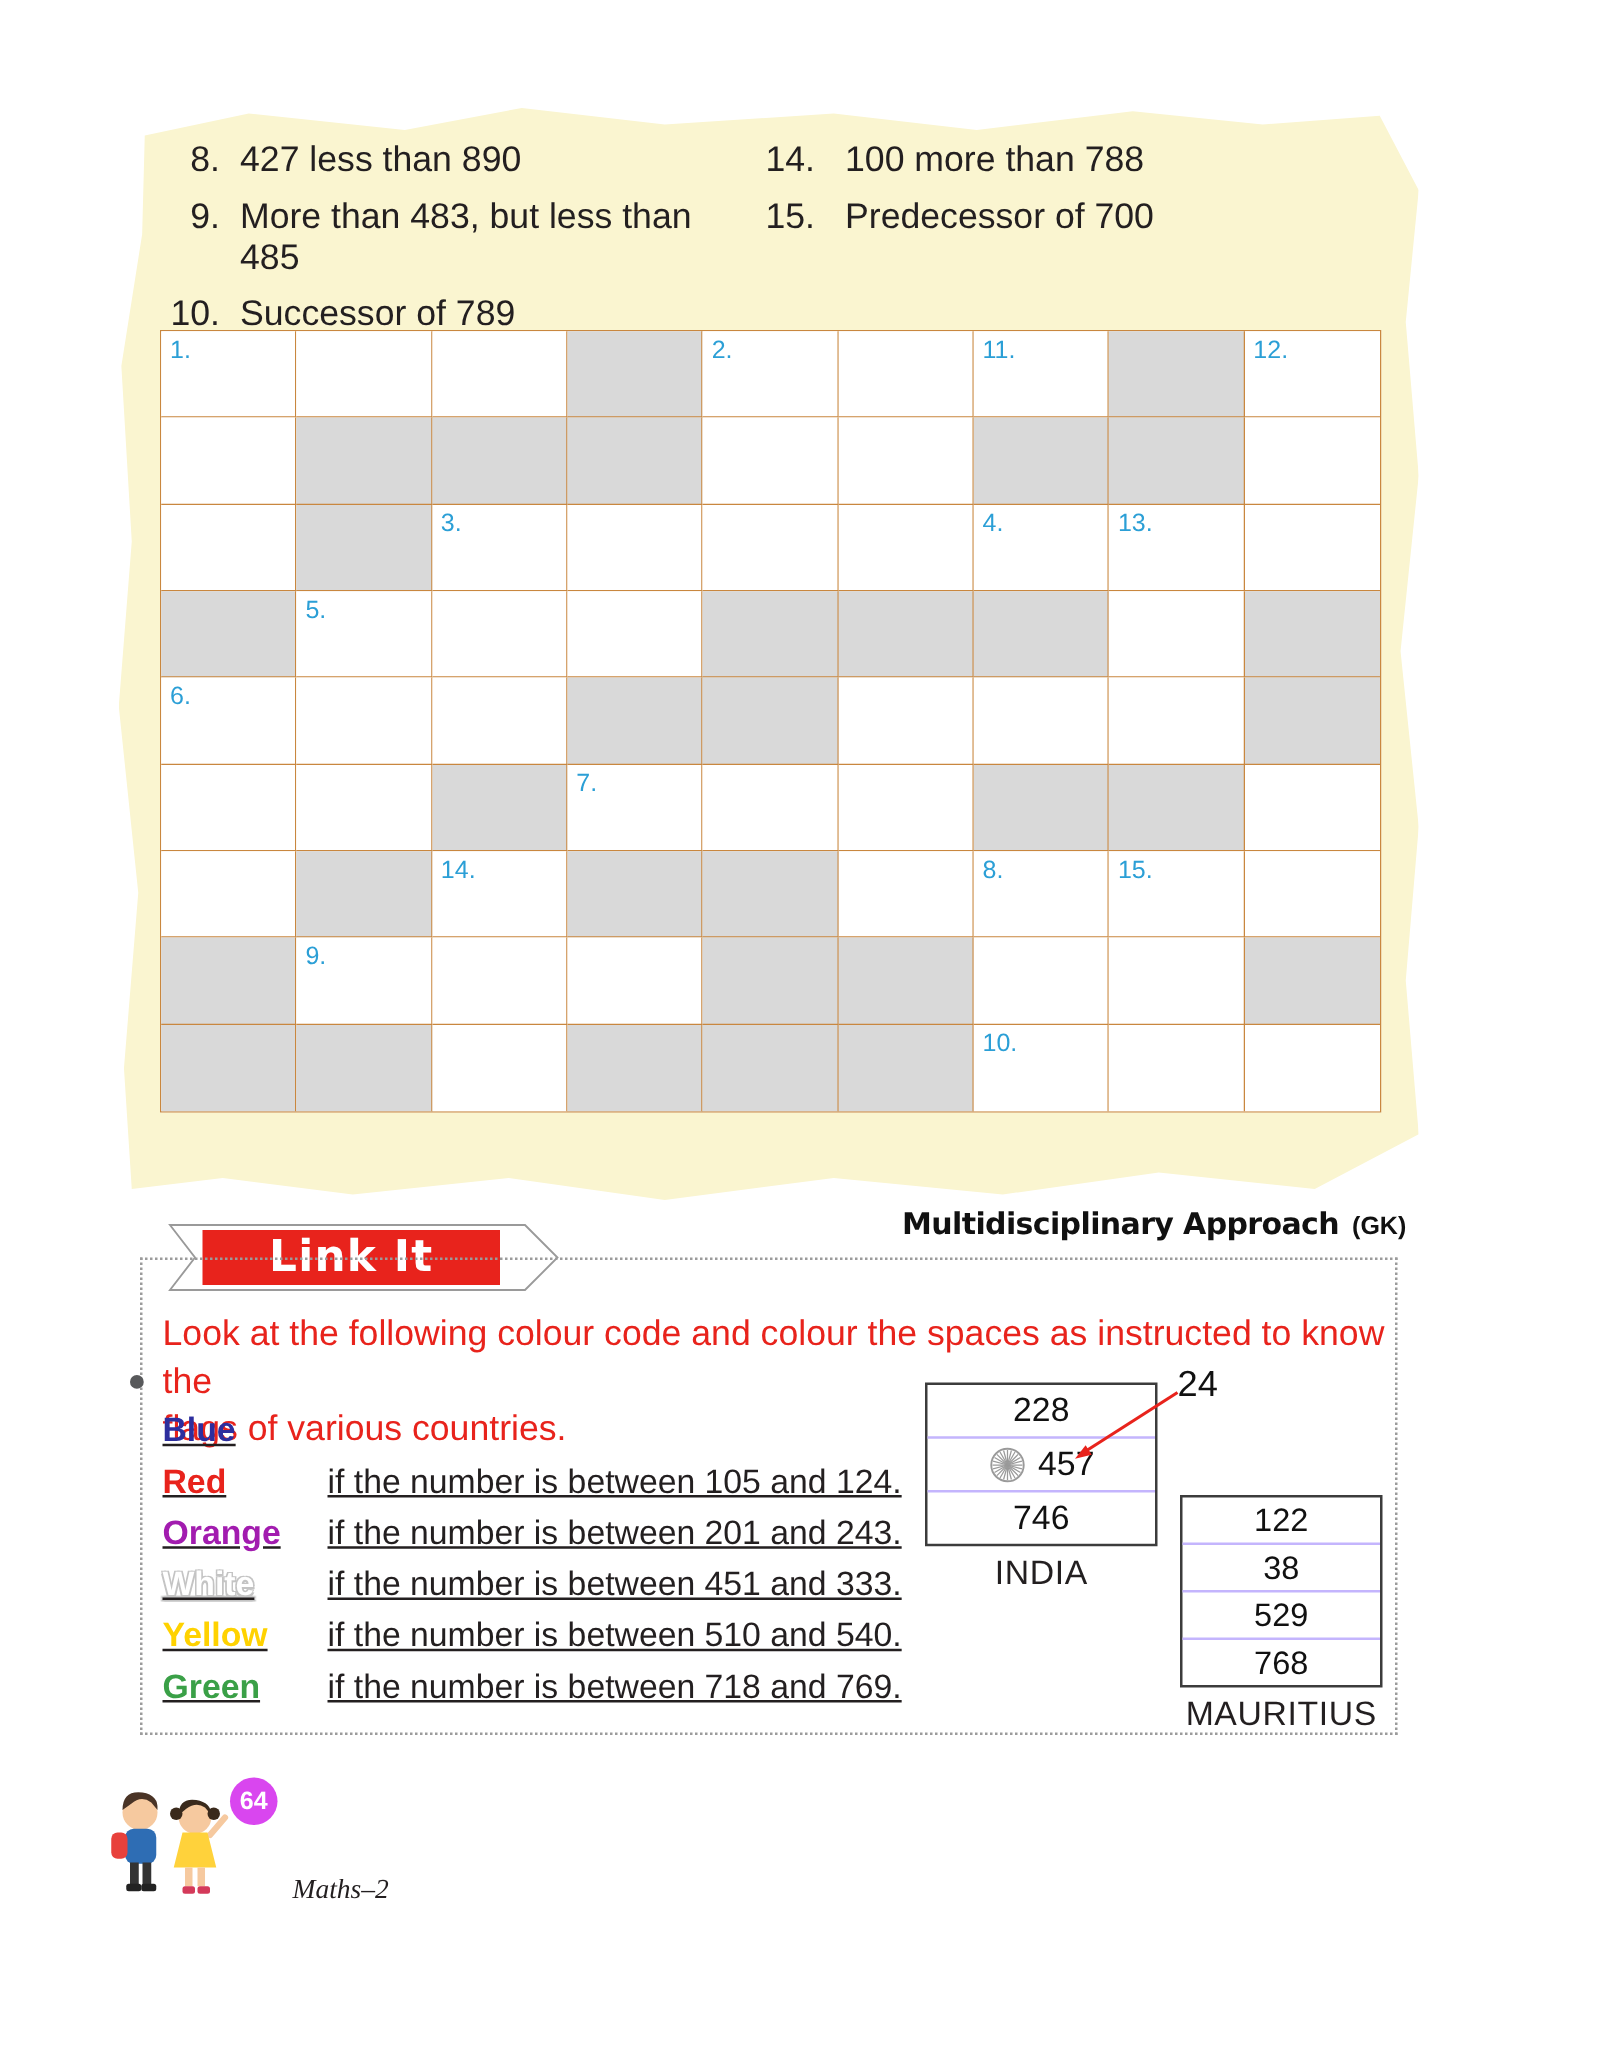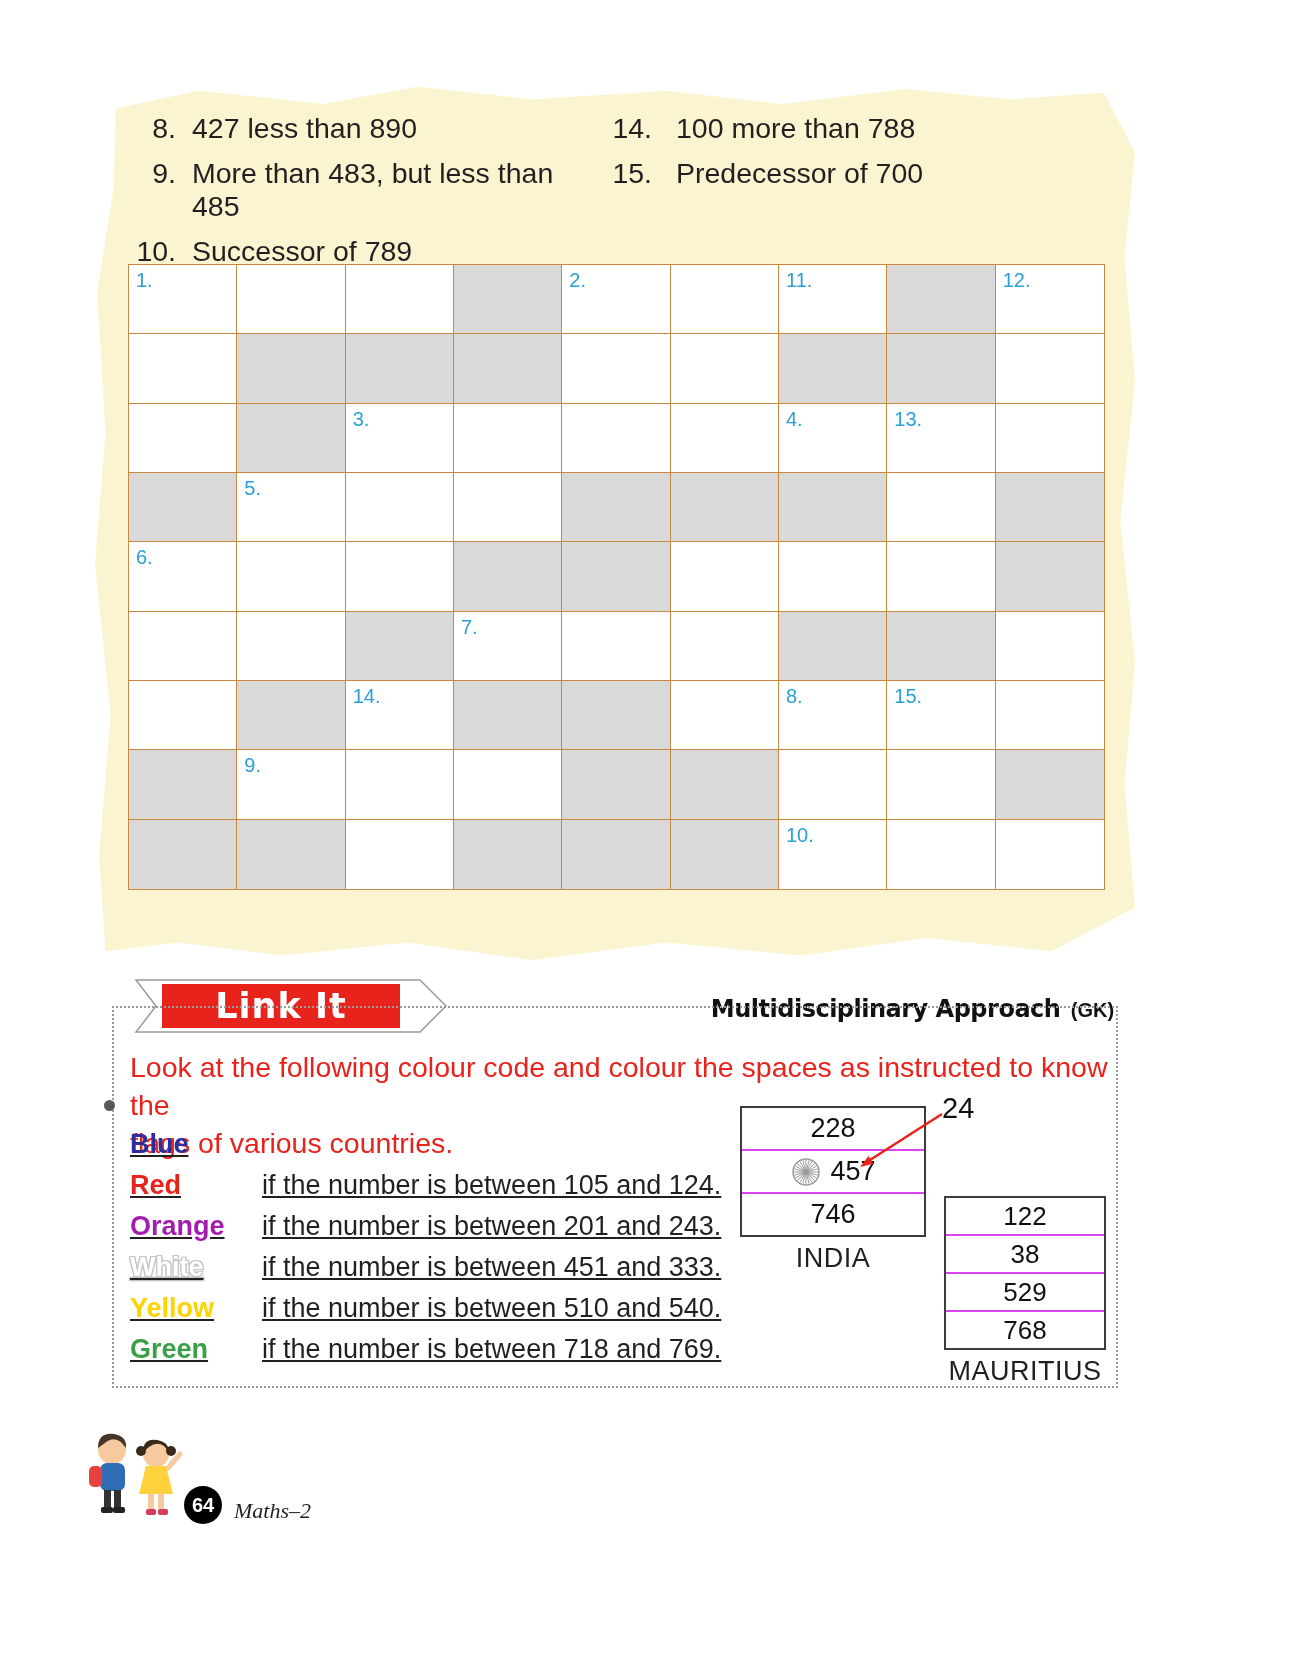--- a/index.html
+++ b/index.html
@@ -30,21 +30,21 @@
   .cell:nth-child(9n) { border-right:none;padding-left:16px; }
   .cell:nth-last-child(-n+9) { border-bottom:none; }
   .cell.shaded { background:var(--shade,#d9d9d9); }
   .lbl { position:absolute; top:4px; left:7px; font-size:20px; color:var(--lbl,#2b9fd6); }
 
   
   .banner { position:absolute; left:110px; top:976px; width:340px; height:60px; }
   .banner-text { position:absolute; left:52px; top:0; width:238px; height:60px;
     display:flex; align-items:center; justify-content:center; color:#fff;
     font-family:"DejaVu Sans", sans-serif; font-weight:800; font-size:35px; letter-spacing:1px; }
-  .approach { position:absolute; left:700px; top:995px; width:425px; text-align:center; color:#111; }
+  .approach { position:absolute; left:700px; top:965px; width:425px; text-align:right; color:#111; }
   .appr-main { font-family:"DejaVu Sans", sans-serif; font-weight:bold; font-size:24px; letter-spacing:-0.5px; }
   .appr-gk { font-weight:bold; font-size:20px; margin-left:6px; }
 
   .linkbox { position:absolute; left:112px; top:1006px; width:1006px; height:382px;
     border:2px dotted #9b9b9b; box-sizing:border-box; }
   .bullet { position:absolute; left:104px; top:1100px; width:11px; height:11px;
     border-radius:50%; background:#58595b; }
 
   .intro { position:absolute; left:130px; top:1048px; width:985px; font-size:28.5px;
     line-height:38px; color:var(--accent,#e8231c); }
@@ -53,36 +53,36 @@
   .code-row { display:flex; align-items:center; height:41px;text-decoration:underline; }
   .code-label { flex:none; width:132px; font-weight:bold; font-size:27px; }
   .code-label.outlined { color:#ffffff;
     text-shadow:-1.2px -1.2px 0 #c4c4c4, 1.2px -1.2px 0 #c4c4c4,
                 -1.2px 1.2px 0 #c4c4c4, 1.2px 1.2px 0 #c4c4c4; }
   .code-text { font-size:27px; color:#231f20; }
 
   
   .flag-box { border:2px solid #3c3c3c; background:#fff; }
   .flag-row { display:flex; align-items:center; justify-content:center;
-    border-bottom:2px solid #d946ef; font-size:27px; color:#111; gap:8px; }
+    border-bottom:2px solid #c4b5fd; font-size:27px; color:#111; gap:8px; }
   .flag-box .flag-row:last-child { border-bottom:none; }
   .flag-name { text-align:center; font-size:27px; margin-top:6px; letter-spacing:0.5px; }
 
   .india { position:absolute; left:740px; top:1106px; width:186px; }
   .india .flag-row { height:41px; }
   .mauritius { position:absolute; left:944px; top:1196px; width:162px; }
   .mauritius .flag-row { height:36px; font-size:26px; }
 
   .pointer-label { position:absolute; left:942px; top:1092px; font-size:29px; color:#111; }
   .pointer-arrow { position:absolute; left:840px; top:1104px; }
 
   
   .kids { position:absolute; left:80px; top:1420px; }
-  .badge { position:absolute; left:184px; top:1486px; width:38px; height:38px; border-radius:50%;
-    background:#000000; color:#fff; display:flex; align-items:center; justify-content:center;
+  .badge { position:absolute; left:184px; top:1422px; width:38px; height:38px; border-radius:50%;
+    background:#d946ef; color:#fff; display:flex; align-items:center; justify-content:center;
     font-size:20px; font-weight:bold; }
   .book { position:absolute; left:234px; top:1498px; font-size:22px; font-style:italic;
     font-family:"Liberation Serif", serif; color:#231f20; }
 </style>
 </head>
 <body>
 
 <div class="page">
 
   <div class="paper"></div>

